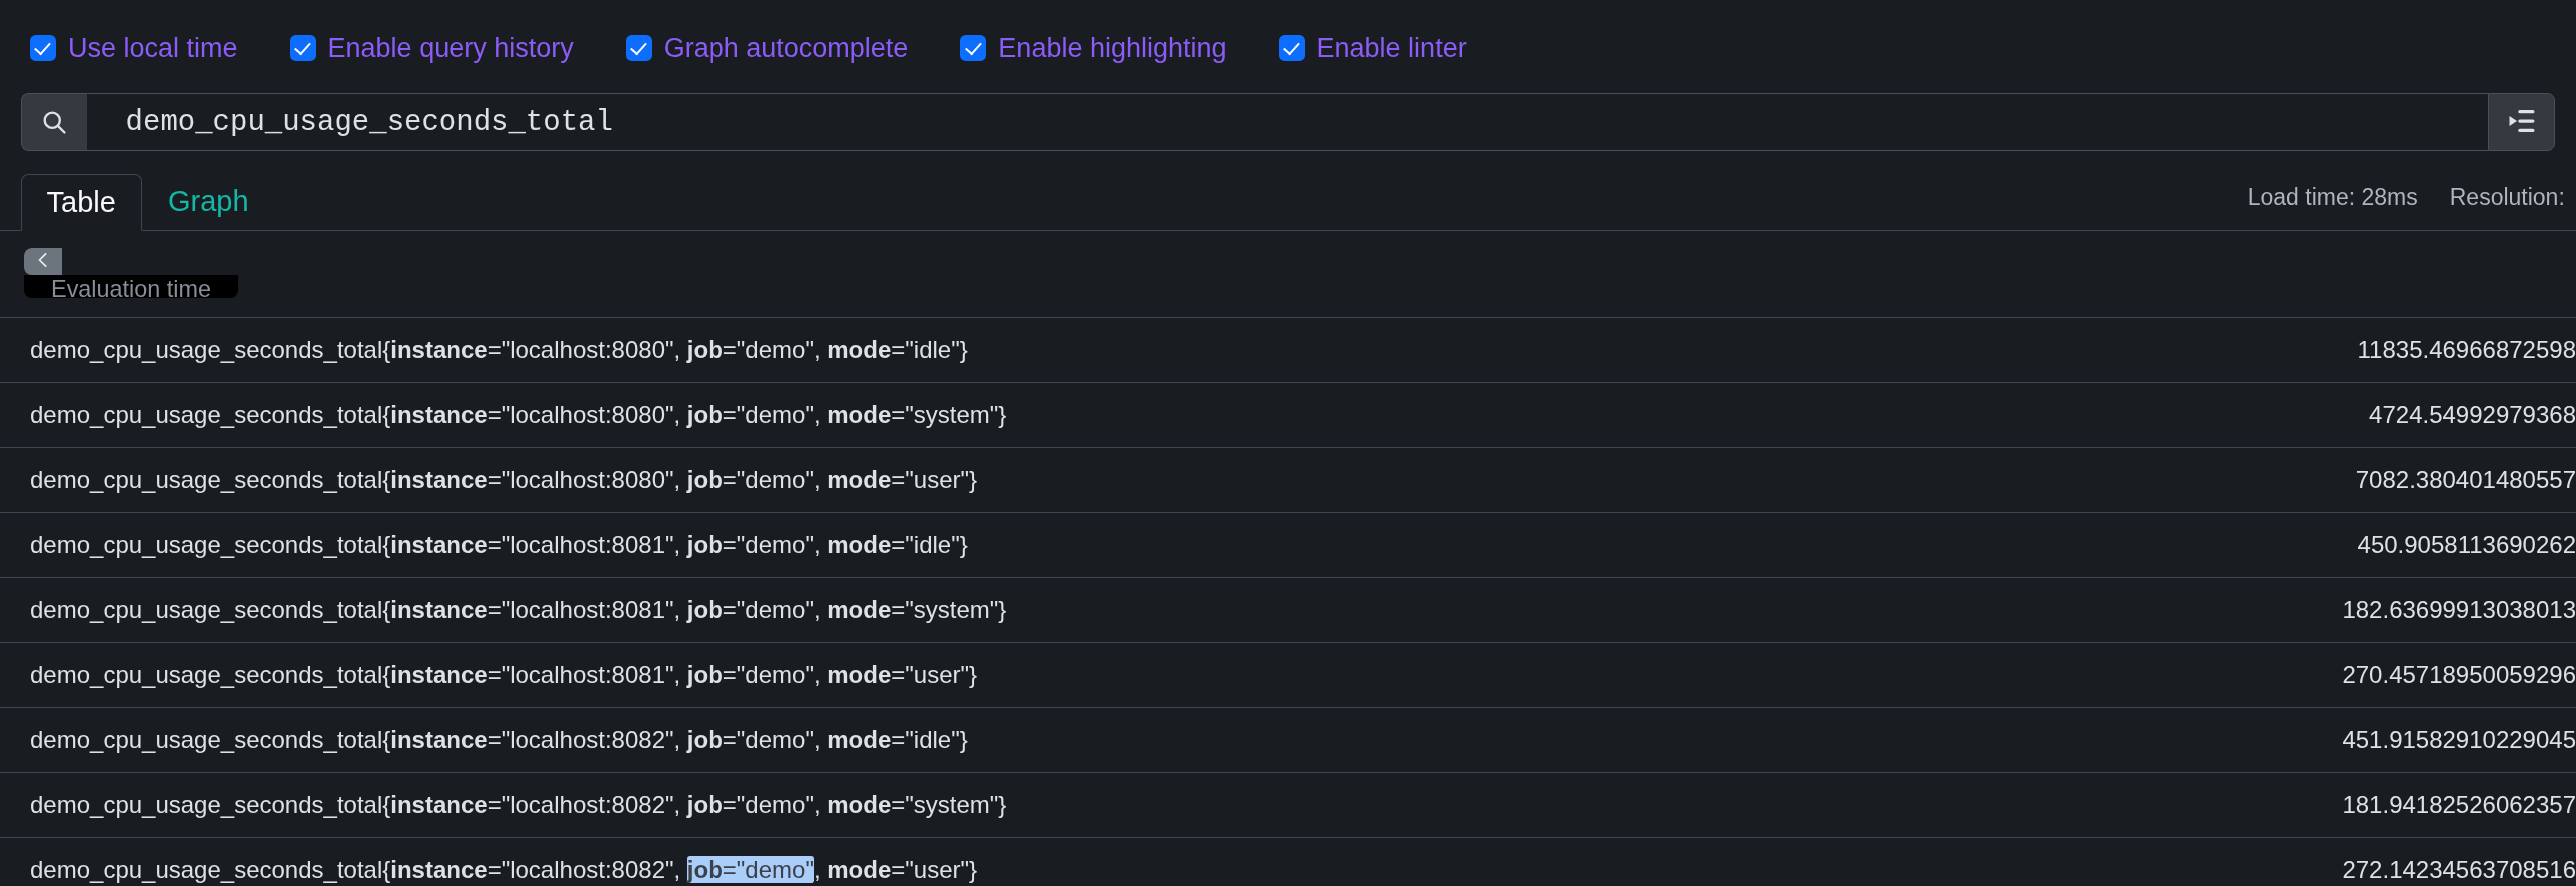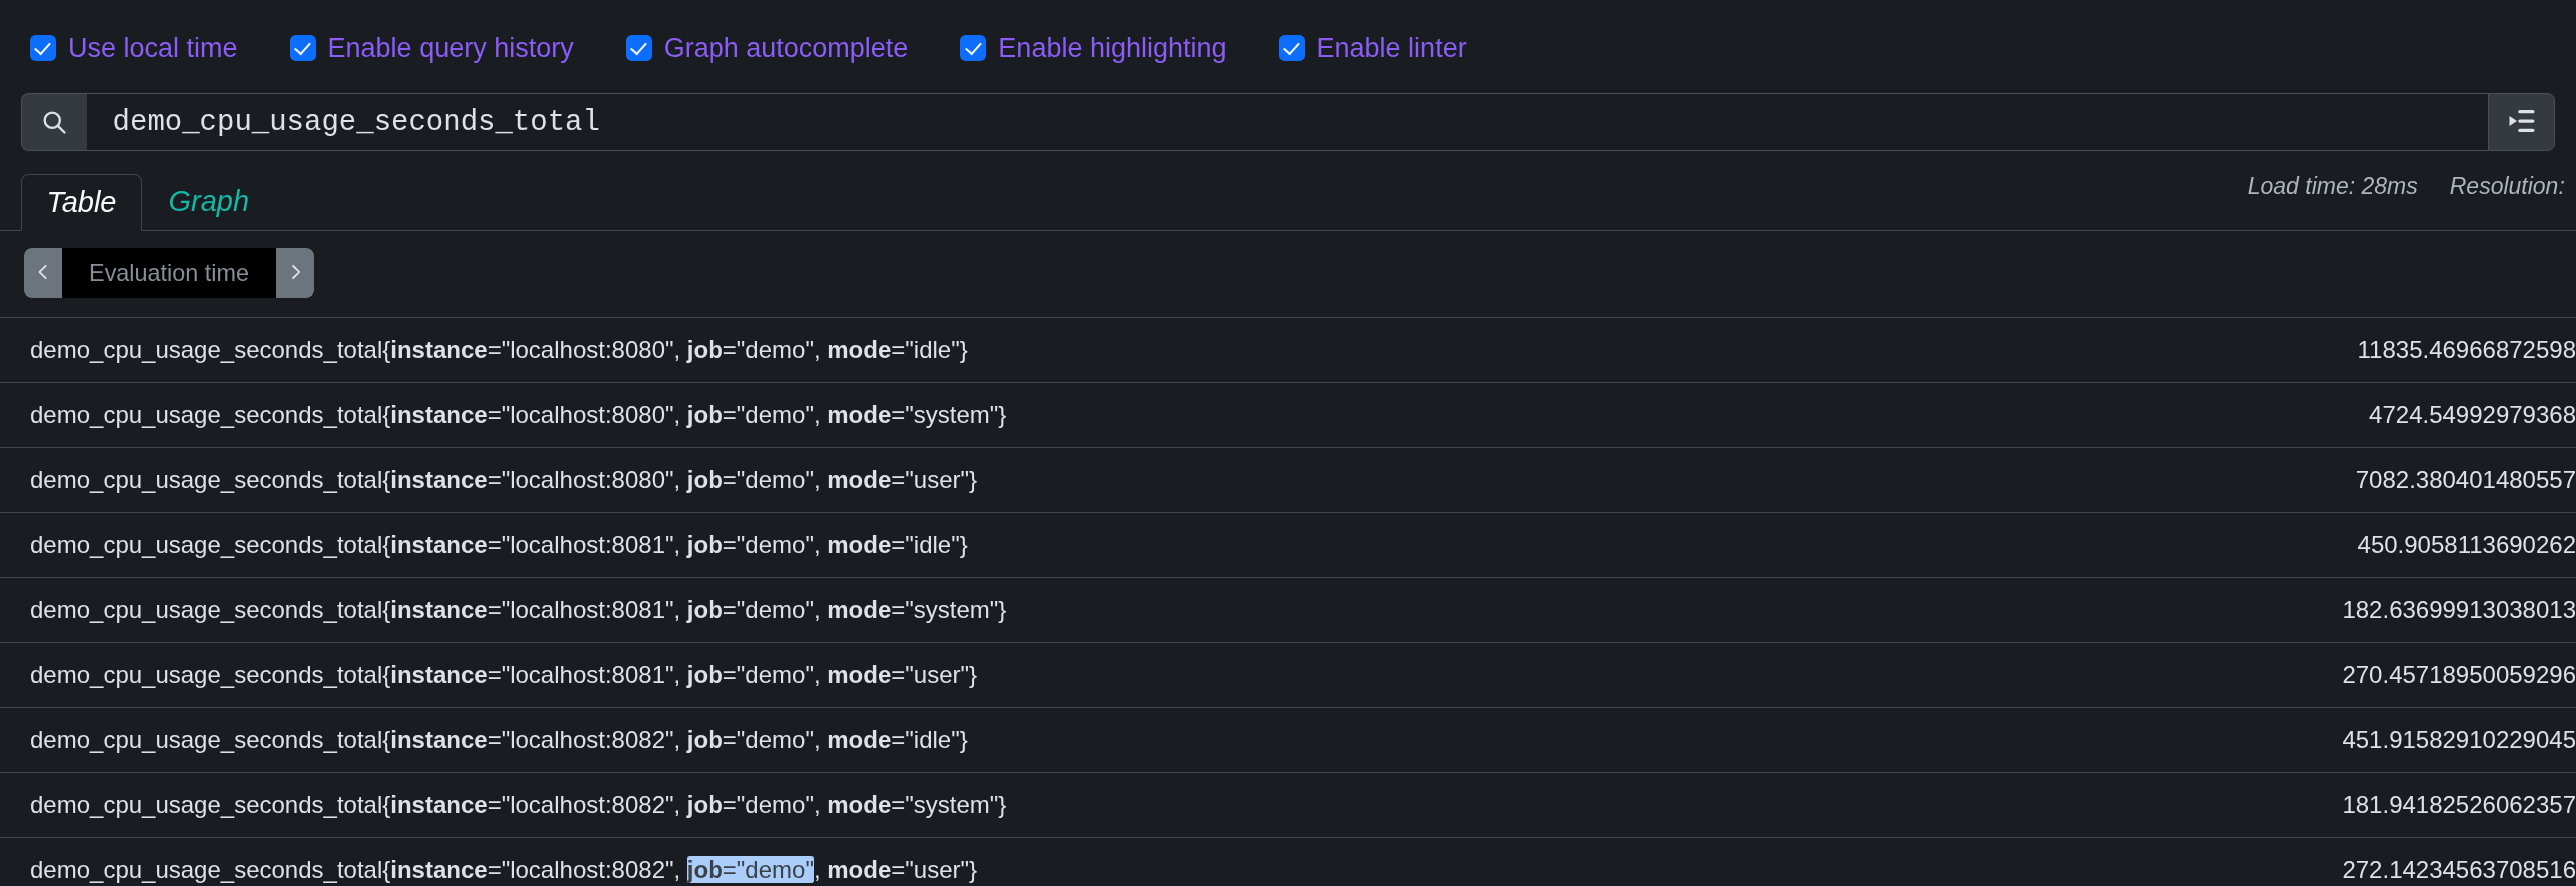--- a/index.html
+++ b/index.html
@@ -88,46 +88,45 @@
     overflow: hidden;
   }
   .query-input {
     width: 100%;
     background: transparent;
     border: none;
     outline: none;
     color: #dee2e6;
     font-family: "Liberation Mono", monospace;
     font-size: 29px;
-    padding: 0 0 0 26px;
+    padding: 0 0 0 39px;
   }
   .query-exec-btn {
     width: 65px;
     background: #343a40;
     border: 0.9px solid #495057;
     border-left: 0.9px solid #495057;
     border-radius: 0 7.5px 7.5px 0;
     display: flex;
     align-items: center;
     justify-content: center;
     flex: 0 0 auto;
     cursor: pointer;
   }
 
   
   .tabs-row {
     margin: 22.4px 0 0 0;
     display: flex;
-    align-items: flex-start;
+    align-items: center;
     justify-content: space-between;
     border-bottom: 0.9px solid #3f464e;
     padding: 0 11.2px 0 20.6px;
     height: 58px;
     box-sizing: border-box;
-    font-style: italic;
   }
   .tabs { display: flex; align-items: flex-end; height: 100%; }
   .tab {
     padding: 0 25px;
     height: 100%;
     display: flex;
     align-items: center;
     font-size: 29px;
     color: #14b8a6;
     cursor: pointer;
@@ -155,20 +154,21 @@
   
   .eval-row {
     padding: 17px 0 0 24px;
   }
   .eval-group {
     display: inline-flex;
     align-items: stretch;
     height: 50px;
     border-radius: 7.5px;
     overflow: hidden;
+    flex-direction: column;
   }
   .eval-btn {
     width: 38px;
     background: #6c757d;
     display: flex;
     align-items: center;
     justify-content: center;
     cursor: pointer;
     color: #e9ecef;
   }

